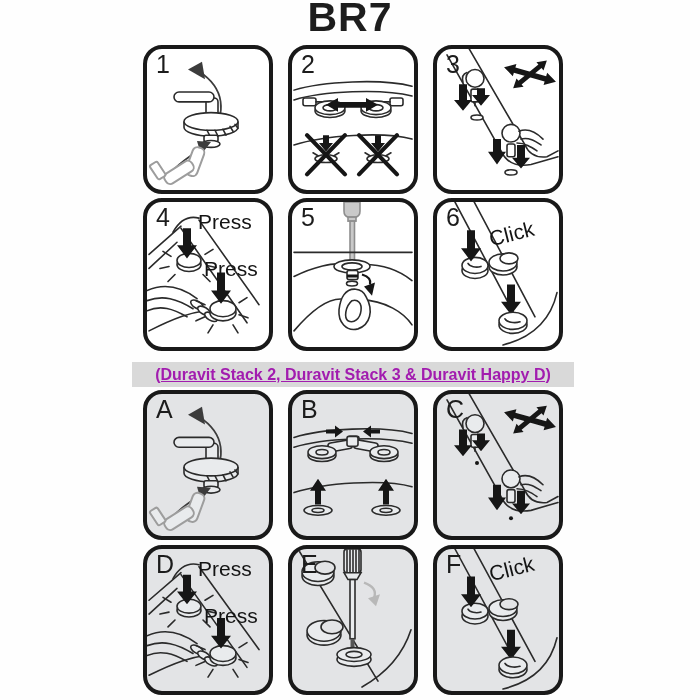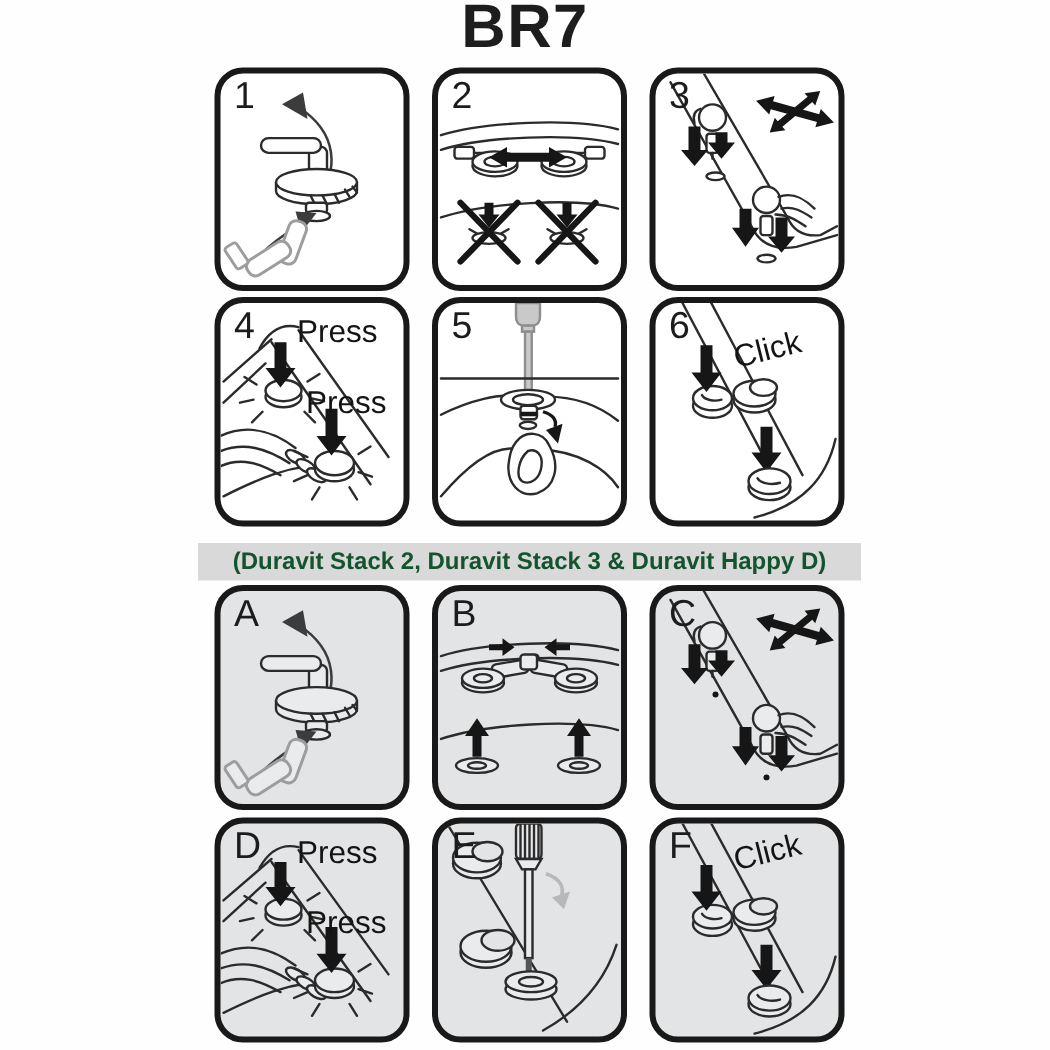--- a/index.html
+++ b/index.html
@@ -3,22 +3,22 @@
 <meta charset="utf-8">
 <style>
   html,body { margin:0; padding:0; background:#ffffff; }
   #stage { position:relative; width:700px; height:700px; background:#fefefe; overflow:hidden;
            font-family:"Liberation Sans", sans-serif;padding-left:16px; }
 
   .title { position:absolute; top:-6px; left:0; width:700px; text-align:center;
            font-size:41px; font-weight:600; color:#1d1d1d; letter-spacing:1px; }
 
   .band { position:absolute; left:132px; top:362px; width:442px; height:25px;
-          background:#d9d9d9; color:#14532d; font-size:16px; font-weight:700;
-          line-height:25px; text-align:center; white-space:nowrap; }
+          background:#d9d9d9; color:#a21caf; font-size:16px; font-weight:700;
+          line-height:25px; text-align:center; white-space:nowrap;text-decoration:underline; }
 
   .panel { position:absolute; width:130px; box-sizing:border-box;
            border:4px solid #191919; border-radius:19px; background:#ffffff; overflow:hidden; }
   .panel.gray { background:#e3e4e6; }
   .panel svg { position:absolute; left:0; top:0; width:100%; height:100%; }
 
   .plabel { position:absolute; top:1px; left:9px; z-index:3;
             font-size:25px; font-weight:400; color:#1c1c1c; }
 
   .ann { position:absolute; z-index:3; white-space:nowrap;

